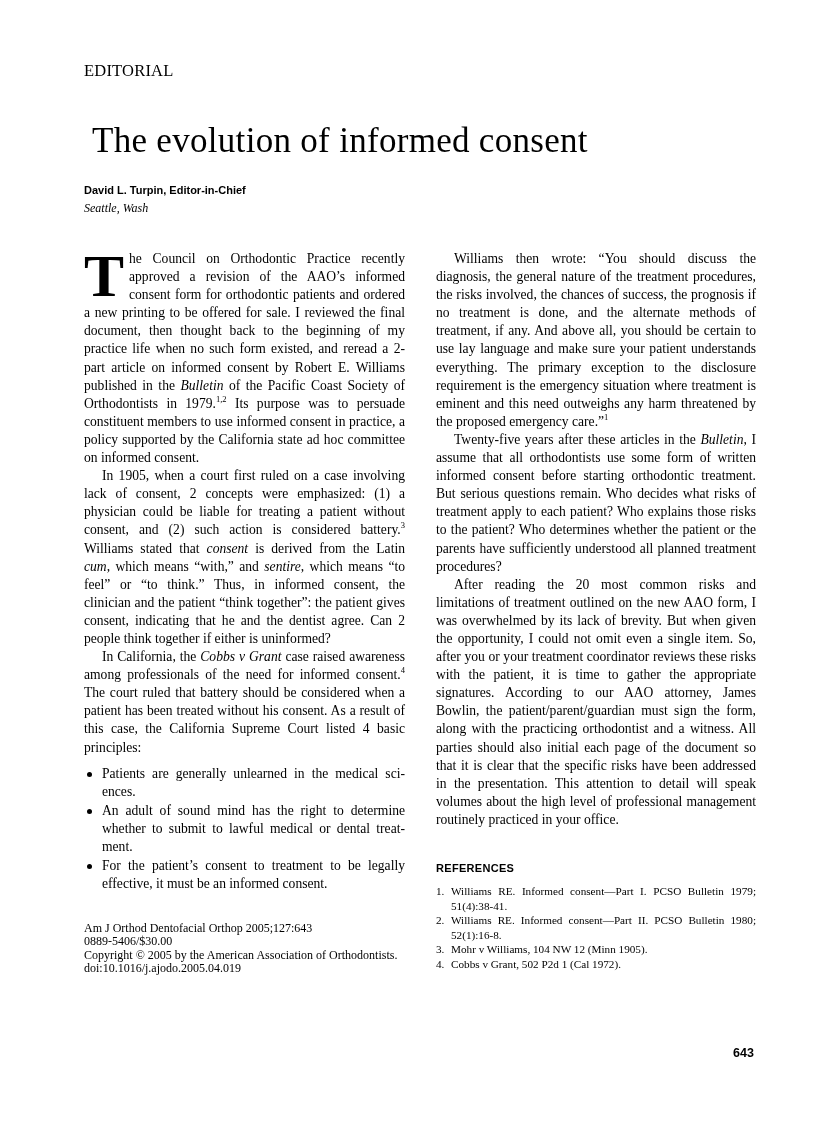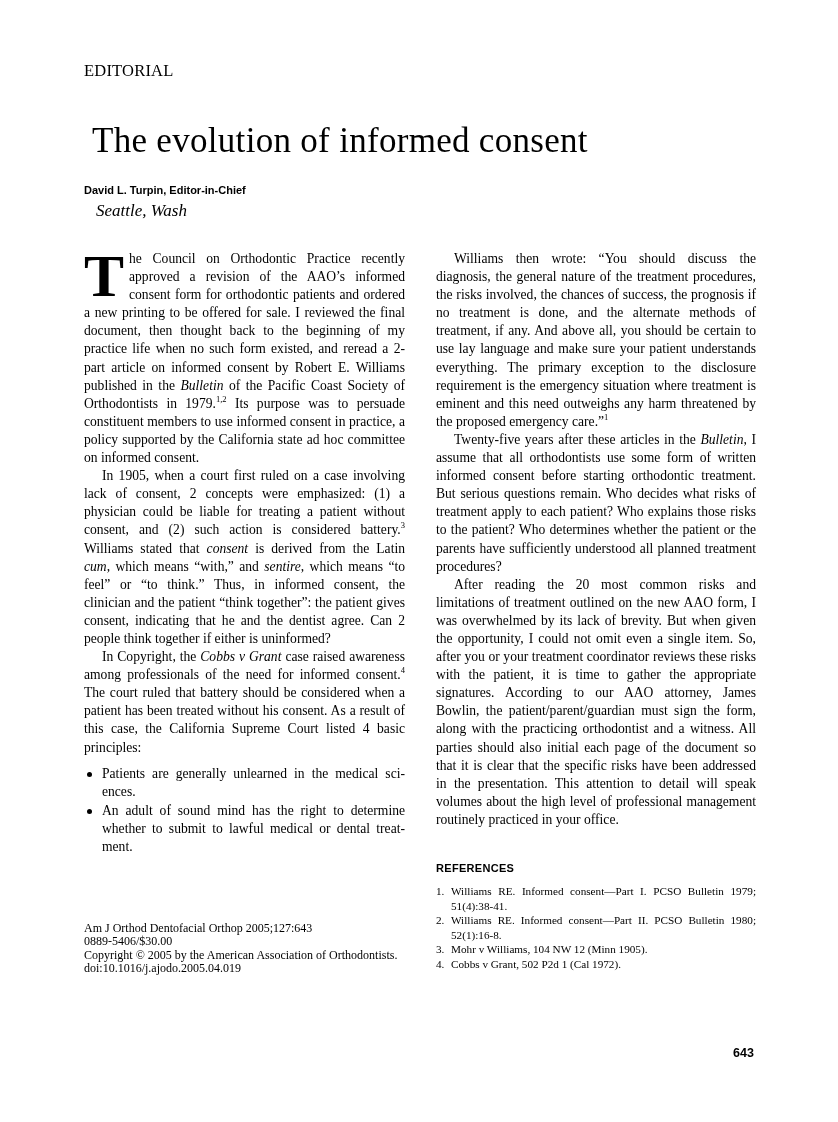--- a/index.html
+++ b/index.html
@@ -13,21 +13,21 @@
     }
     .title {
       position: absolute; left: 92px; top: 121px; margin: 0;
       font-size: 35px; font-weight: normal; letter-spacing: 0.3px; white-space: nowrap;
     }
     .author {
       position: absolute; left: 84px; top: 184px;
       font-family: "Liberation Sans", "DejaVu Sans", sans-serif; font-weight: bold; font-size: 11px;
     }
     .affil {
-      position: absolute; left: 96px; top: 201px; font-style: italic; font-size: 17px;
+      position: absolute; left: 84px; top: 201px; font-style: italic; font-size: 12px;
     }
     .col {
       position: absolute; top: 250px; width: 321px;
       font-size: 13.6px; line-height: 18.1px; text-align: justify;
       hyphens: manual;
     }
     .col.left { left: 84px; }
     .col.right { left: 436px; width: 320px; }
     .col p { margin: 0; text-indent: 18px; }
     .col p.first { text-indent: 0; }
@@ -65,24 +65,25 @@
 <body>
 
 <div class="section-label">EDITORIAL</div>
 <h1 class="title">The evolution of informed consent</h1>
 <div class="author">David L. Turpin, Editor-in-Chief</div>
 <div class="affil">Seattle, Wash</div>
 
 <div class="col left">
   <p class="first"><span class="dropcap">T</span><span>he Council on Orthodontic Practice recently approved a revision of the AAO’s informed consent form for orthodontic patients and or­dered a new printing to be offered for sale. I reviewed the final document, then thought back to the beginning of my practice life when no such form existed, and reread a 2-part article on informed consent by Robert E. Williams published in the </span><i>Bulletin</i><span> of the Pacific Coast Society of Orthodontists in 1979.</span><sup>1,2</sup><span> Its purpose was to persuade constituent members to use informed consent in practice, a policy supported by the California state ad hoc committee on informed consent.</span></p>
   <p><span>In 1905, when a court first ruled on a case involving lack of consent, 2 concepts were emphasized: (1) a physician could be liable for treating a patient without consent, and (2) such action is considered battery.</span><sup>3</sup><span> Williams stated that </span><i>consent</i><span> is derived from the Latin </span><i>cum</i><span>, which means “with,” and </span><i>sentire</i><span>, which means “to feel” or “to think.” Thus, in informed consent, the clinician and the patient “think together”: the patient gives consent, indicating that he and the dentist agree. Can 2 people think together if either is uninformed?</span></p>
-  <p><span>In Copyright, the </span><i>Cobbs v Grant</i><span> case raised aware­ness among professionals of the need for informed consent.</span><sup>4</sup><span> The court ruled that battery should be con­sidered when a patient has been treated without his consent. As a result of this case, the California Supreme Court listed 4 basic principles:</span></p>
+  <p><span>In California, the </span><i>Cobbs v Grant</i><span> case raised aware­ness among professionals of the need for informed consent.</span><sup>4</sup><span> The court ruled that battery should be con­sidered when a patient has been treated without his consent. As a result of this case, the California Supreme Court listed 4 basic principles:</span></p>
   <ul class="principles">
     <li>Patients are generally unlearned in the medical sci­ences.</li>
     <li>An adult of sound mind has the right to determine whether to submit to lawful medical or dental treat­ment.</li>
+    <li>For the patient’s consent to treatment to be legally effective, it must be an informed consent.</li>
   </ul>
 </div>
 
 <div class="journal-info">
   <div>Am J Orthod Dentofacial Orthop 2005;127:643</div>
   <div>0889-5406/$30.00</div>
   <div>Copyright © 2005 by the American Association of Orthodontists.</div>
   <div>doi:10.1016/j.ajodo.2005.04.019</div>
 </div>
 

